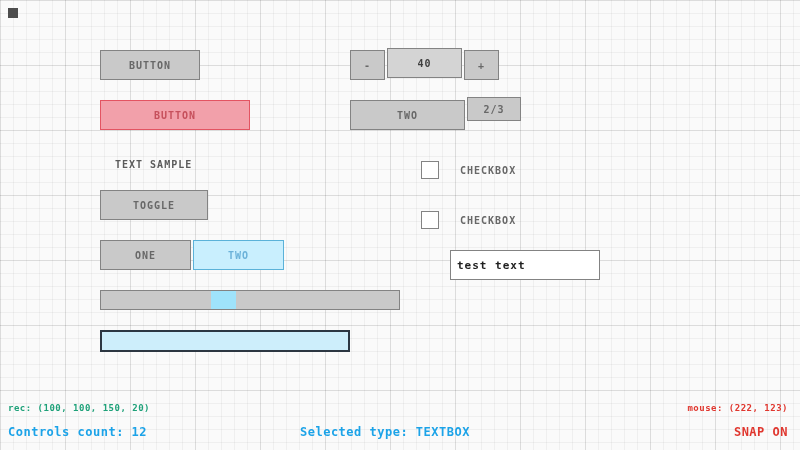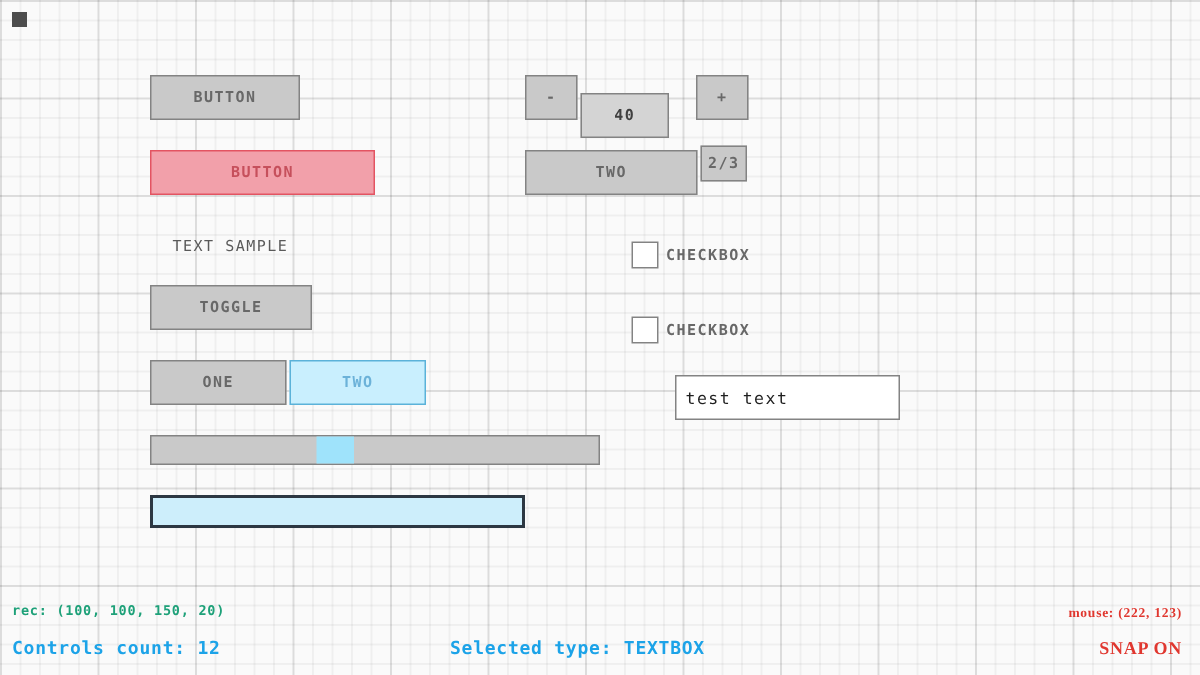--- a/index.html
+++ b/index.html
@@ -25,61 +25,61 @@
     background:#c9c9c9; border:1px solid #838383; color:#686868;
     cursor:pointer; user-select:none; font-family:inherit;
   }
   .ctl-danger { background:#f2a0aa; border-color:#e35462; color:#c6505c; }
   .ctl-focus  { background:#c9effe; border-color:#5bb2d9; color:#6cb2d9; }
 
   .valuebox { background:#d4d4d4; color:#3f3f3f; }
 
   .origin { background:#4d4d4d; }
 
-  .plain-label { position:absolute; font-size:10px; letter-spacing:1px; font-weight:normal; color:#5a5a5a; }
+  .plain-label { position:absolute; font-size:10px; letter-spacing:1px; font-weight:bold; color:#5a5a5a; }
 
-  .cb-row { position:absolute; display:flex; align-items:center; gap:5px; }
+  .cb-row { position:absolute; display:flex; align-items:center; gap:21px; }
   .cb-box { width:18px; height:18px; background:#ffffff; border:1px solid #838383; cursor:pointer; }
   .cb-label { font-size:10px; letter-spacing:1px; font-weight:bold; color:#686868; }
 
   .textbox {
     position:absolute; background:#ffffff; border:1px solid #838383;
     color:#1f1f1f; font-size:11px; padding:0 6px; letter-spacing:1px;
-    font-family:inherit; font-weight:normal; outline:none;
+    font-family:inherit; font-weight:bold; outline:none;
   }
 
   .slider-track { position:absolute; background:#c9c9c9; border:1px solid #838383; }
   .slider-handle { position:absolute; top:0; height:100%; background:#9fe3fb; cursor:pointer; }
 
   .preview-bar { position:absolute; background:#cdeefb; border:2px solid #2c3742; }
 
   .status-small { position:absolute; font-size:9px; font-weight:bold; letter-spacing:0.5px; }
   .status-big   { position:absolute; font-size:12px; font-weight:bold; letter-spacing:0.5px; }
   .c-teal { color:#1ea179; }
   .c-blue { color:#1ca3e8; }
   .c-red  { color:#e0372f; }
-  .t-right { text-align:right;font-family:Liberation Serif, serif; }
+  .t-right { text-align:right; }
 </style>
 </head>
 <body>
 
 <div class="stage">
 
   <div class="abs origin" style="left:8px; top:8px; width:10px; height:10px;"></div>
 
   <button class="ctl" style="left:100px; top:50px; width:100px; height:30px;">BUTTON</button>
 
   <button class="ctl" style="left:350px; top:50px; width:35px; height:30px;">-</button>
-  <div class="ctl valuebox" style="left:387px; top:62px; width:59px; height:30px;">40</div>
+  <div class="ctl valuebox" style="left:387px; top:48px; width:75px; height:30px;">40</div>
   <button class="ctl" style="left:464px; top:50px; width:35px; height:30px;">+</button>
 
   <button class="ctl ctl-danger" style="left:100px; top:100px; width:150px; height:30px;">BUTTON</button>
 
   <div class="ctl" style="left:350px; top:100px; width:115px; height:30px;">TWO</div>
-  <div class="ctl" style="left:467px; top:97px; width:31px; height:24px;">2/3</div>
+  <div class="ctl" style="left:467px; top:97px; width:54px; height:24px;">2/3</div>
 
   <div class="plain-label" style="left:115px; top:159px;">TEXT SAMPLE</div>
 
   <button class="ctl" style="left:100px; top:190px; width:108px; height:30px;">TOGGLE</button>
 
   <div class="cb-row" style="left:421px; top:161px;">
     <span class="cb-box"></span>
     <span class="cb-label">CHECKBOX</span>
   </div>
 

